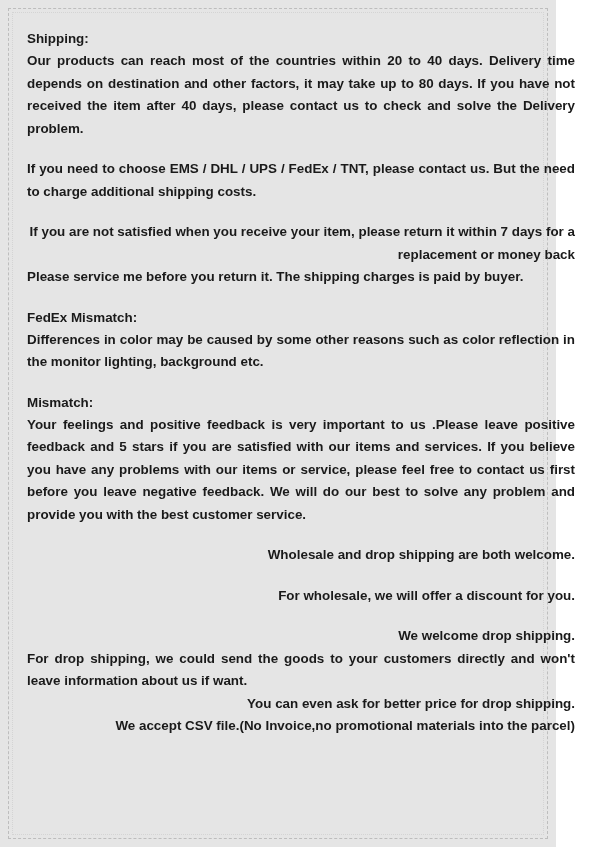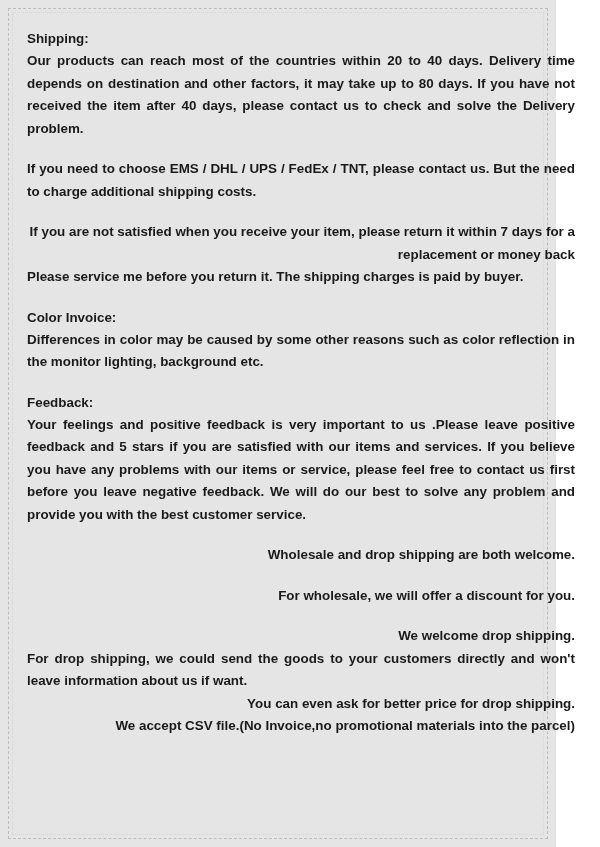--- a/index.html
+++ b/index.html
@@ -88,26 +88,26 @@
     <div class="block">
       <p class="para">If you need to choose EMS / DHL / UPS / FedEx / TNT, please contact us. But the need to charge additional shipping costs.</p>
     </div>
 
     <div class="block">
       <p class="para nojustify">If you are not satisfied when you receive your item, please return it within 7 days for a replacement or money back</p>
       <p class="para">Please service me before you return it. The shipping charges is paid by buyer.</p>
     </div>
 
     <div class="block">
-      <p class="heading">Color Invoice:</p>
+      <p class="heading">FedEx Mismatch:</p>
       <p class="para">Differences in color may be caused by some other reasons such as color reflection in the monitor lighting, background etc.</p>
     </div>
 
     <div class="block">
-      <p class="heading">Feedback:</p>
+      <p class="heading">Mismatch:</p>
       <p class="para">Your feelings and positive feedback is very important to us .Please leave positive feedback and 5 stars if you are satisfied with our items and services. If you believe you have any problems with our items or service, please feel free to contact us first before you leave negative feedback. We will do our best to solve any problem and provide you with the best customer service.</p>
     </div>
 
     <div class="block">
       <p class="para nojustify">Wholesale and drop shipping are both welcome.</p>
     </div>
 
     <div class="block">
       <p class="para nojustify">For wholesale, we will offer a discount for you.</p>
     </div>

